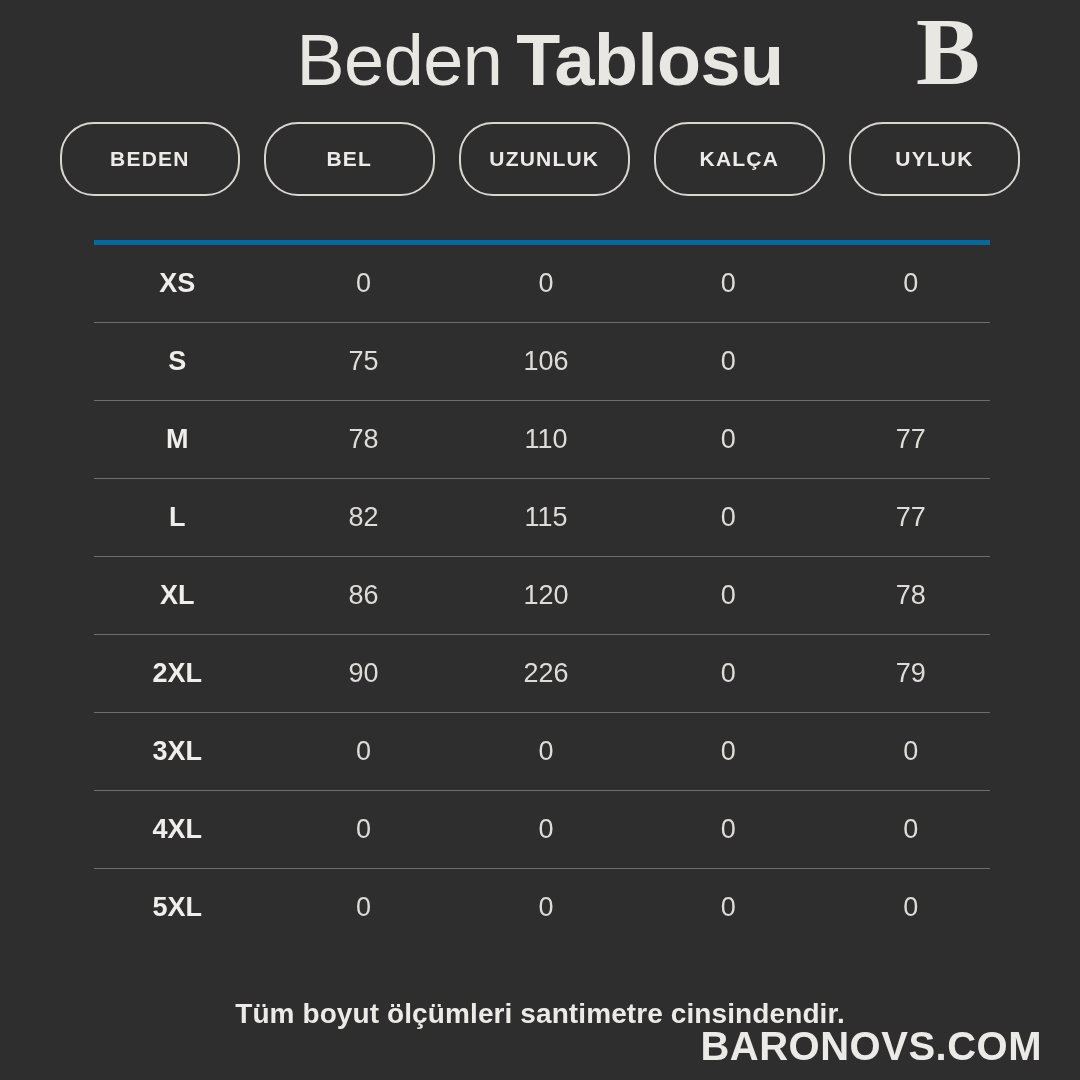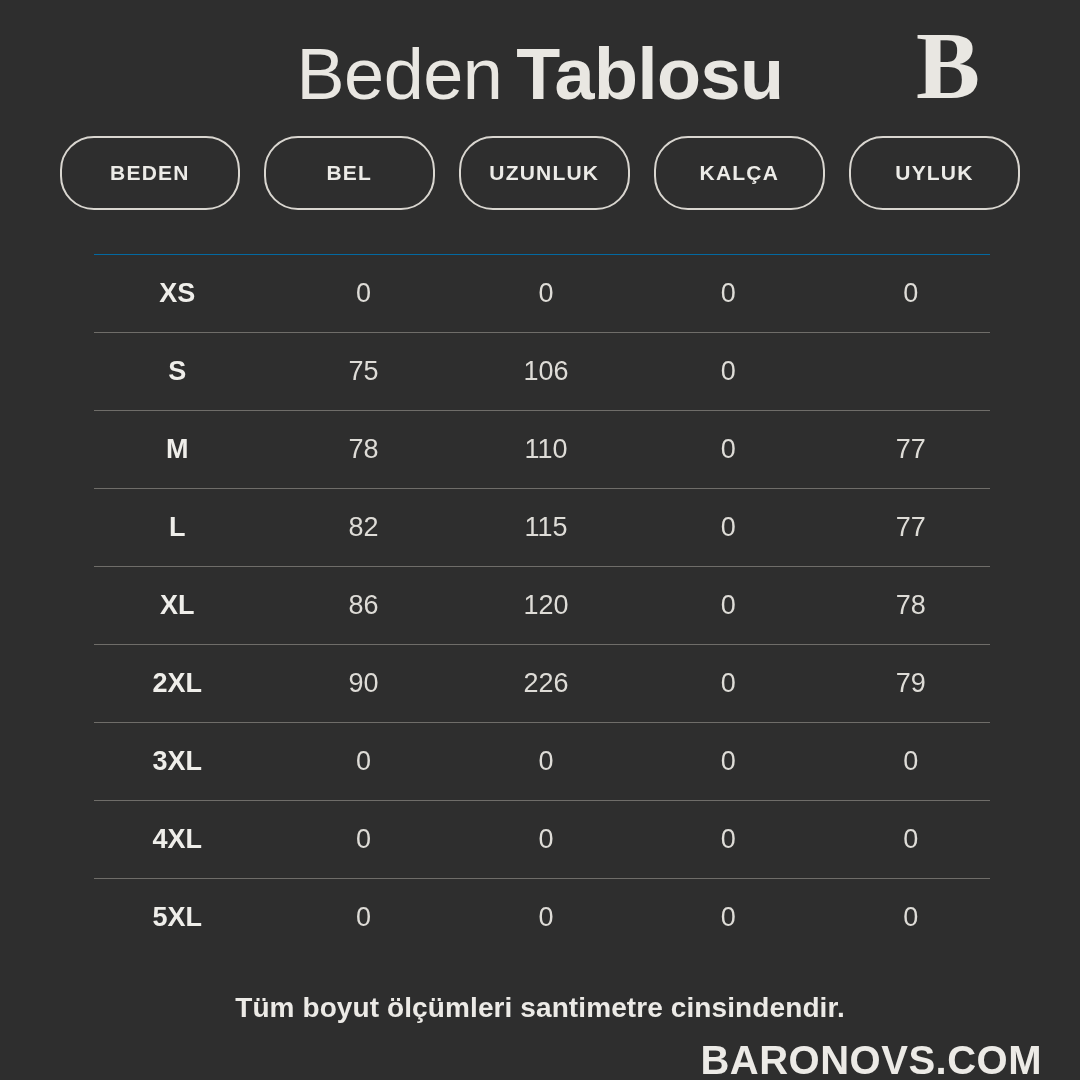--- a/index.html
+++ b/index.html
@@ -23,21 +23,20 @@
   }
 
   
   .header {
     display: flex;
     align-items: center;
     justify-content: center;
     height: 112px;
     padding-top: 4px;
     position: relative;
-    margin-top: 14px;
   }
   .title {
     font-size: 72px;
     line-height: 1;
     letter-spacing: -0.5px;
     white-space: nowrap;
     color: #e9e7e2;
   }
   .title .light { font-weight: 400; }
   .title .bold { font-weight: 700; margin-left: 14px; }
@@ -79,37 +78,37 @@
     padding: 0 58px 0 62px;
   }
   .row {
     display: grid;
     grid-template-columns: 1.05fr 1fr 1fr 1fr 1fr;
     column-gap: 24px;
     align-items: center;
     height: 77px;
     border-top: 1px solid #6f6d69;
   }
-  .row:first-child { border-top: 1px solid #0369a1; margin-top: 44px; }
+  .row:first-child { border-top: 5px solid #0369a1; margin-top: 44px; }
   .cell-size {
     font-size: 27px;
     font-weight: 700;
     text-align: center;
     color: #efeeea;
   }
   .cell-val {
     font-size: 27px;
     font-weight: 400;
     text-align: center;
     color: #dedcd7;
   }
 
   
   .note {
-    margin-top: 36px;
+    margin-top: 52px;
     text-align: center;
     font-size: 28px;
     font-weight: 700;
     color: #eceae6;
     letter-spacing: 0.1px;
   }
   .site {
     position: absolute;
     right: 38px;
     bottom: 11px;

